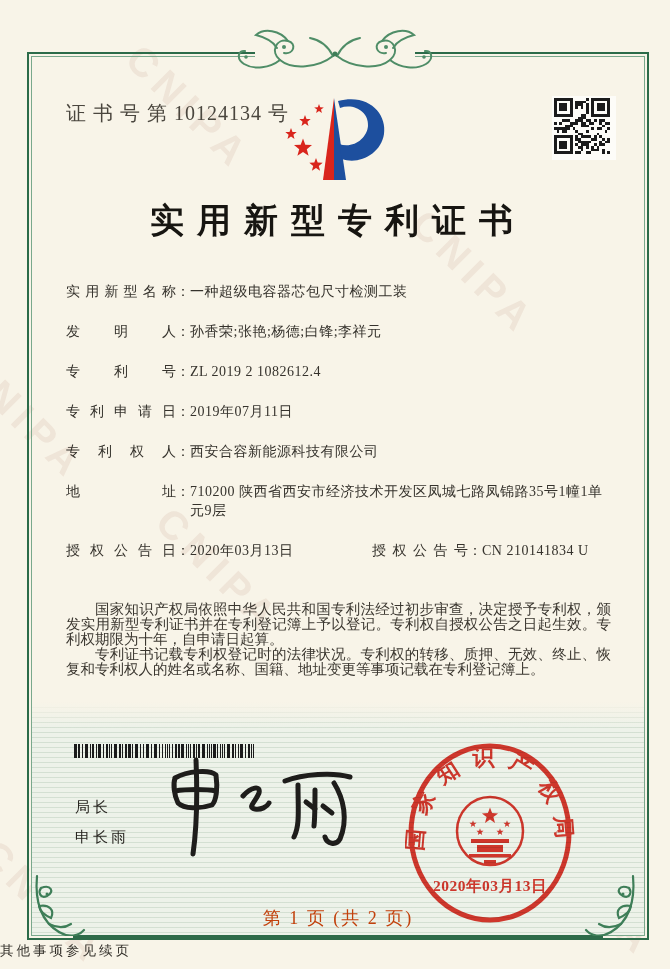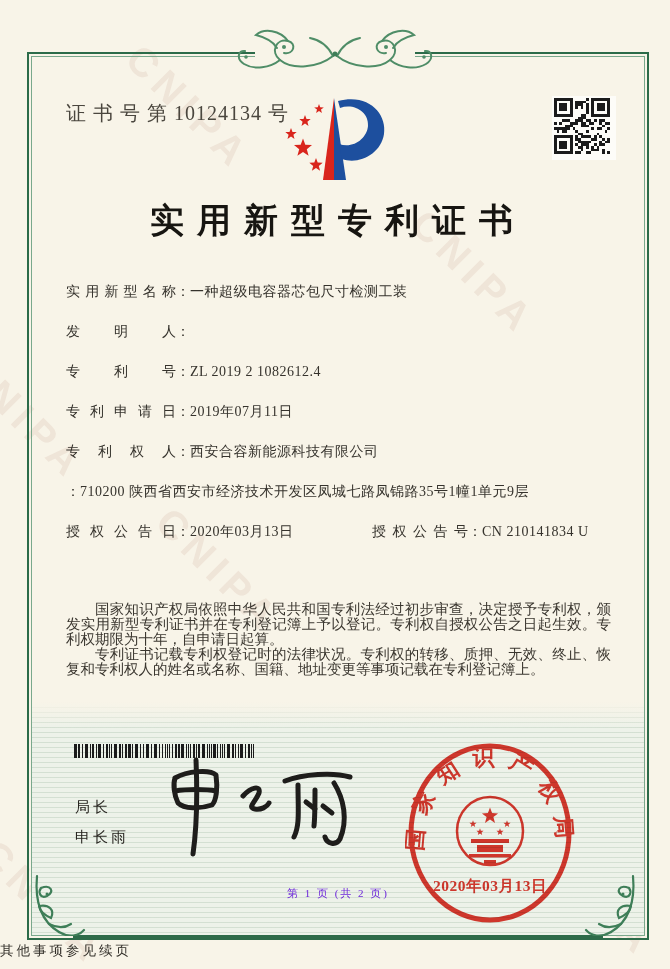--- a/index.html
+++ b/index.html
@@ -54,21 +54,21 @@
       repeating-linear-gradient(180deg, rgba(110,150,118,0.20) 0 1px, rgba(255,255,255,0) 1px 5px),
       #edf2e9;
   }
   .band-fade{position:absolute; left:0; right:0; top:0; height:26px;
     background:linear-gradient(180deg,#f8f4e8 0%, rgba(248,244,232,0) 100%);}
   .barcode{position:absolute; left:45px; top:690px;}
   .signer{position:absolute; left:46px; top:738px; font-family:"Liberation Sans","DejaVu Sans",sans-serif;
     font-size:15px; letter-spacing:3px; color:#26241f; line-height:30px;}
   .signature{position:absolute; left:128px; top:700px;}
   .seal{position:absolute; left:376px; top:684px; opacity:0.93; mix-blend-mode:multiply;}
-  .page-info{position:absolute; left:0; right:0; top:832px; text-align:center; font-size:11px; letter-spacing:2px; color:#6d28d9;}
+  .page-info{position:absolute; left:0; right:0; top:852px; text-align:center; font-size:18px; letter-spacing:2px; color:#c2410c;}
   
   .footer-note{position:absolute; left:0; right:0; top:942px; text-align:left; font-size:13.5px; letter-spacing:3px; color:#33302a; z-index:1;}
   svg{display:block;}
 </style>
 </head>
 <body>
 
 <div class="page">
 
   <span class="wm" style="left:110px; top:85px;">CNIPA</span>
@@ -229,37 +229,39 @@
 
     <div class="fields">
       <div class="frow">
         <span class="flabel">实用新型名称</span>
           <span class="fcolon">：</span>
         <span class="fvalue">一种超级电容器芯包尺寸检测工装</span>
       </div>
       <div class="frow">
         <span class="flabel">发明人</span>
           <span class="fcolon">：</span>
+        <span class="fvalue">孙香荣;张艳;杨德;白锋;李祥元</span>
       </div>
       <div class="frow">
         <span class="flabel">专利号</span>
           <span class="fcolon">：</span>
         <span class="fvalue">ZL 2019 2 1082612.4</span>
       </div>
       <div class="frow">
         <span class="flabel">专利申请日</span>
           <span class="fcolon">：</span>
         <span class="fvalue">2019年07月11日</span>
       </div>
       <div class="frow">
         <span class="flabel">专利权人</span>
           <span class="fcolon">：</span>
         <span class="fvalue">西安合容新能源科技有限公司</span>
       </div>
       <div class="frow">
+        <span class="flabel">地址</span>
           <span class="fcolon">：</span>
         <span class="fvalue">710200 陕西省西安市经济技术开发区凤城七路凤锦路35号1幢1单元9层</span>
       </div>
       <div class="frow">
         <span class="flabel">授权公告日</span>
           <span class="fcolon">：</span>
         <span class="fvalue">2020年03月13日</span>
         <span class="grant-right">
           <span class="flabel">授权公告号</span>
             <span class="fcolon">：</span>

